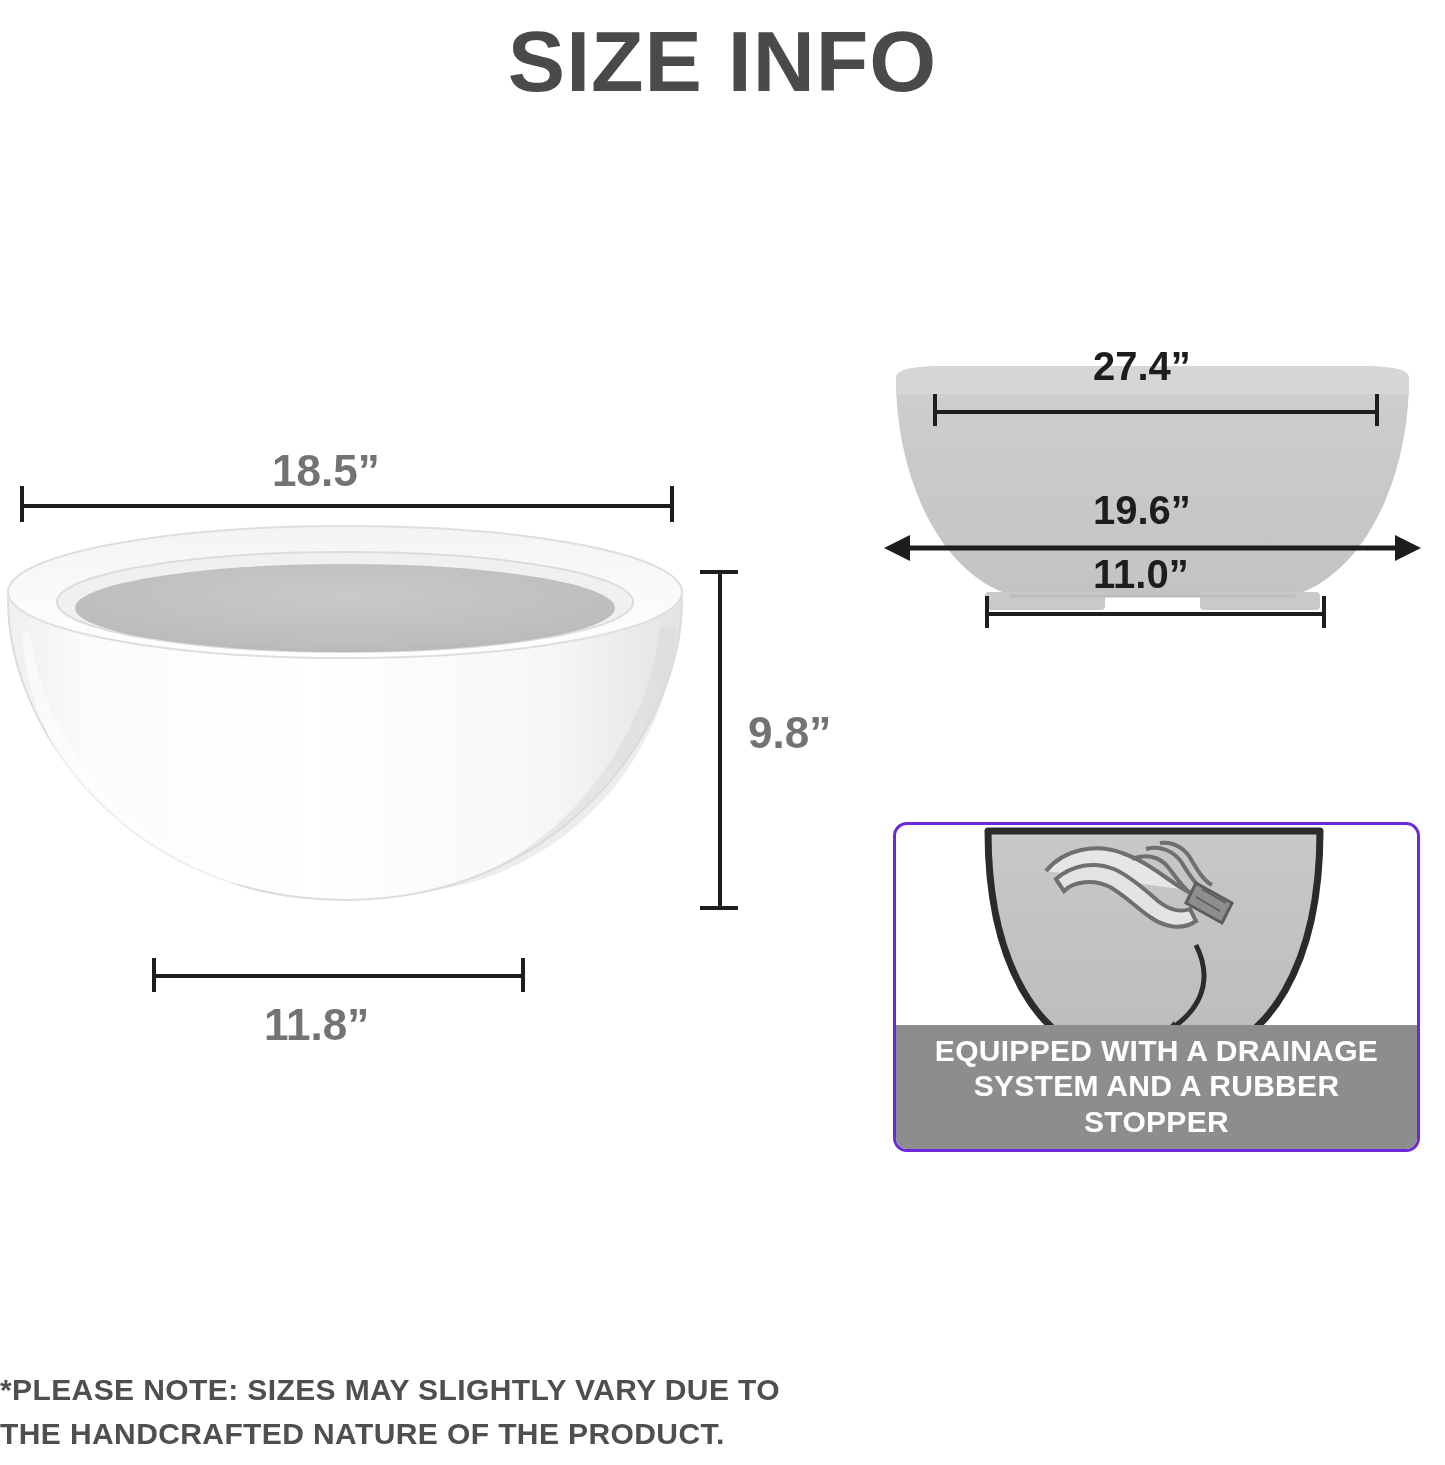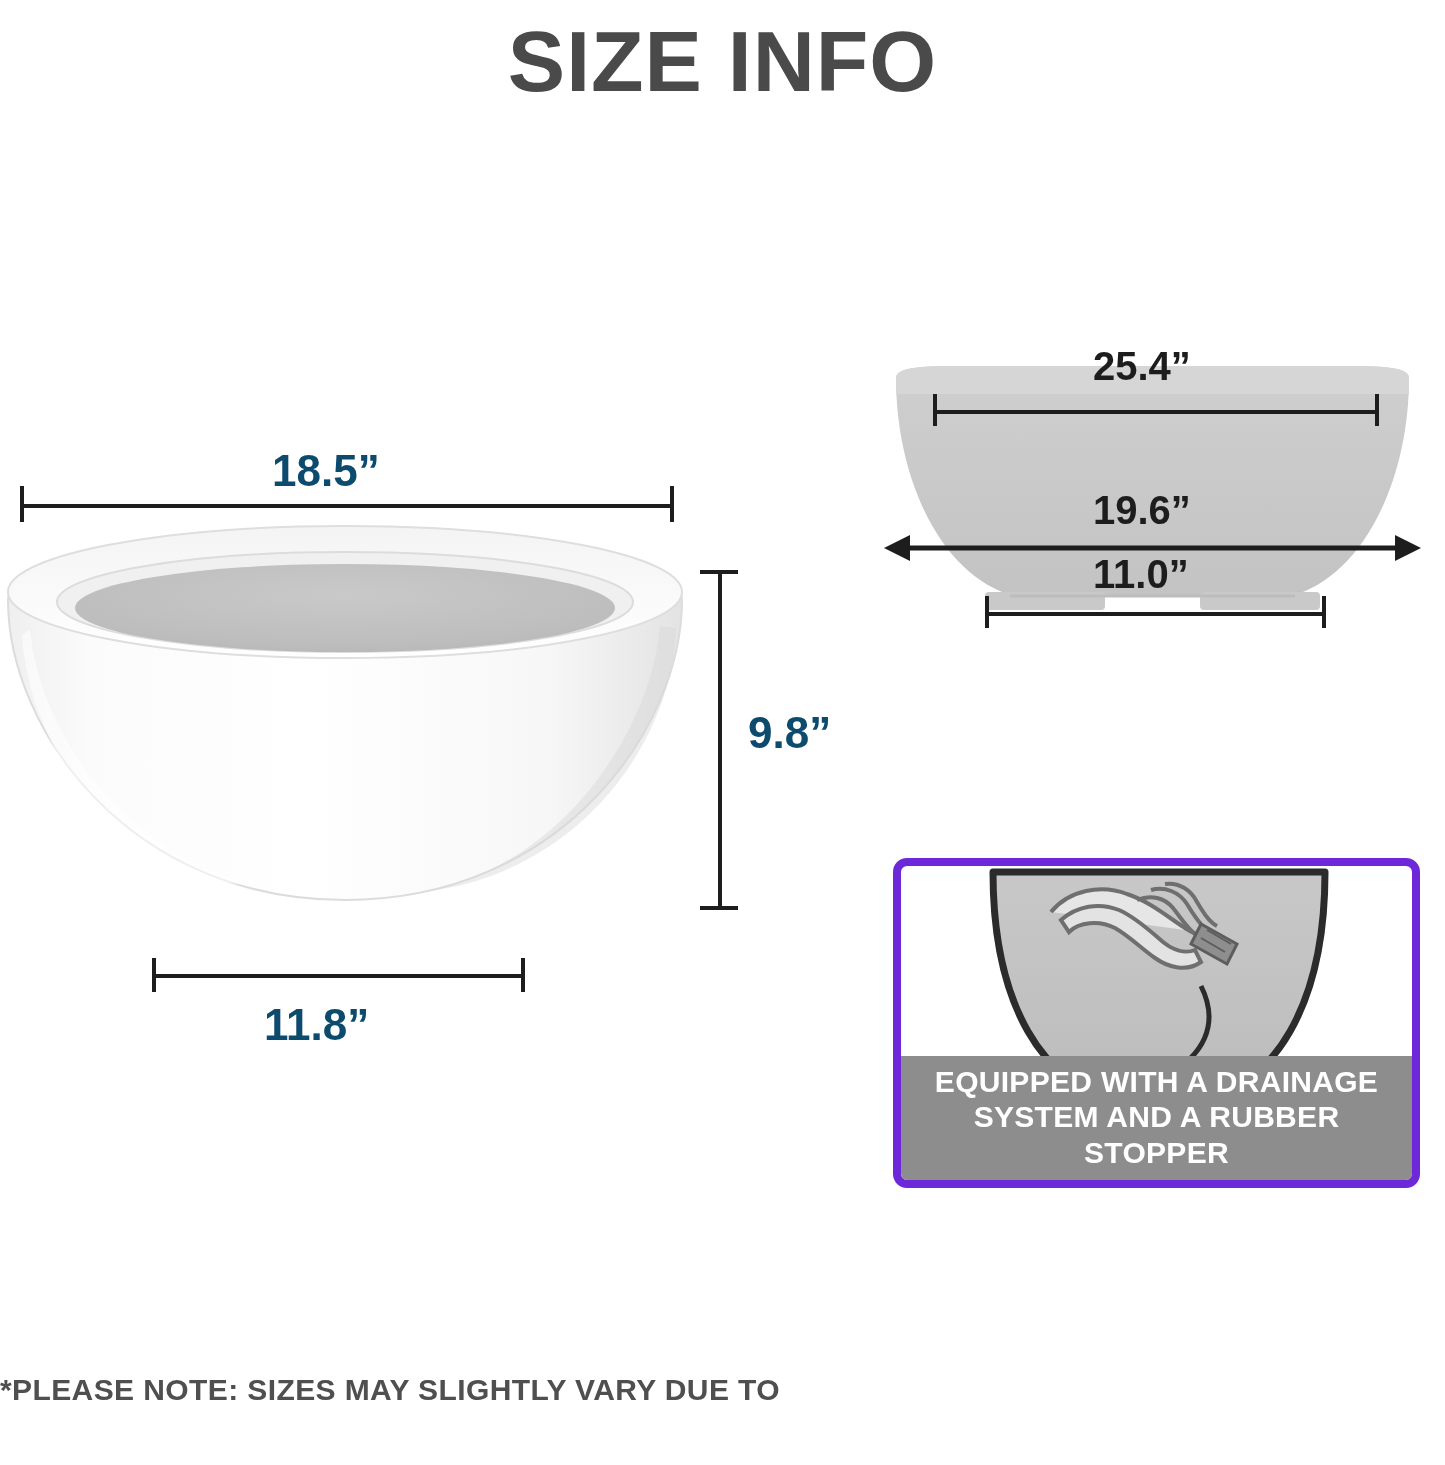--- a/index.html
+++ b/index.html
@@ -37,21 +37,21 @@
     top: 430px;
     width: 860px;
     height: 660px;
   }
 
   
   .dim-label {
     position: absolute;
     font-size: 44px;
     font-weight: bold;
-    color: #0c4a6e;
+    color: #737373;
     white-space: nowrap;
   }
   .hline {
     position: absolute;
     height: 0;
     border-top: 4px solid #1d1d1d;
   }
   .vline {
     position: absolute;
     width: 0;
@@ -92,26 +92,25 @@
     white-space: nowrap;
   }
 
   
   #drainage-panel {
     position: absolute;
     left: 893px;
     top: 822px;
     width: 527px;
     height: 330px;
-    border: 8px solid #6d28d9;
+    border: 3px solid #6d28d9;
     border-radius: 14px;
     box-sizing: border-box;
     background: #ffffff;
     overflow: hidden;
-    margin-top: 36px;
   }
   #drainage-caption {
     position: absolute;
     left: 0;
     bottom: 0;
     width: 100%;
     background: #8d8d8d;
     color: #ffffff;
     font-size: 30px;
     font-weight: bold;
@@ -214,21 +213,21 @@
              C55,215 6,120 6,14 Z" fill="url(#svGrad)"></path>
 
     <path d="M6,14 C6,6 20,2 60,2 L465,2 C505,2 519,6 519,14 L519,30 L6,30 Z" fill="#d6d6d6"></path>
 
     <rect x="95" y="228" width="120" height="18" rx="4" fill="#c9c9c9"></rect>
     <rect x="310" y="228" width="120" height="18" rx="4" fill="#c9c9c9"></rect>
 
     <path d="M120,232 L405,232" stroke="#bdbdbd" stroke-width="3" fill="none"></path>
   </svg>
 
-  <div class="dim-label-sm" style="left:213px; top:-6px;">25.4”</div>
+  <div class="dim-label-sm" style="left:213px; top:-6px;">27.4”</div>
   <div class="hline" style="left:53px; top:60px; width:445px;"></div>
   <div class="tick-v" style="left:53px; top:44px; height:32px;"></div>
   <div class="tick-v" style="left:495px; top:44px; height:32px;"></div>
 
   <div class="dim-label-sm" style="left:213px; top:138px;">19.6”</div>
   <svg width="545" height="40" viewBox="0 0 545 40" style="position:absolute; left:0; top:178px;">
     <line x1="22" y1="20" x2="523" y2="20" stroke="#1d1d1d" stroke-width="5"></line>
     <polygon points="4,20 30,7 30,33" fill="#1d1d1d"></polygon>
     <polygon points="541,20 515,7 515,33" fill="#1d1d1d"></polygon>
   </svg>
@@ -281,13 +280,14 @@
   </svg>
 
   <div id="drainage-caption">
     <div>EQUIPPED WITH A DRAINAGE</div>
     <div>SYSTEM AND A RUBBER STOPPER</div>
   </div>
 </div>
 
 <div id="footnote">
   <div>*PLEASE NOTE: SIZES MAY SLIGHTLY VARY DUE TO</div>
+  <div>THE HANDCRAFTED NATURE OF THE PRODUCT.</div>
 </div>
 
 </body></html>

